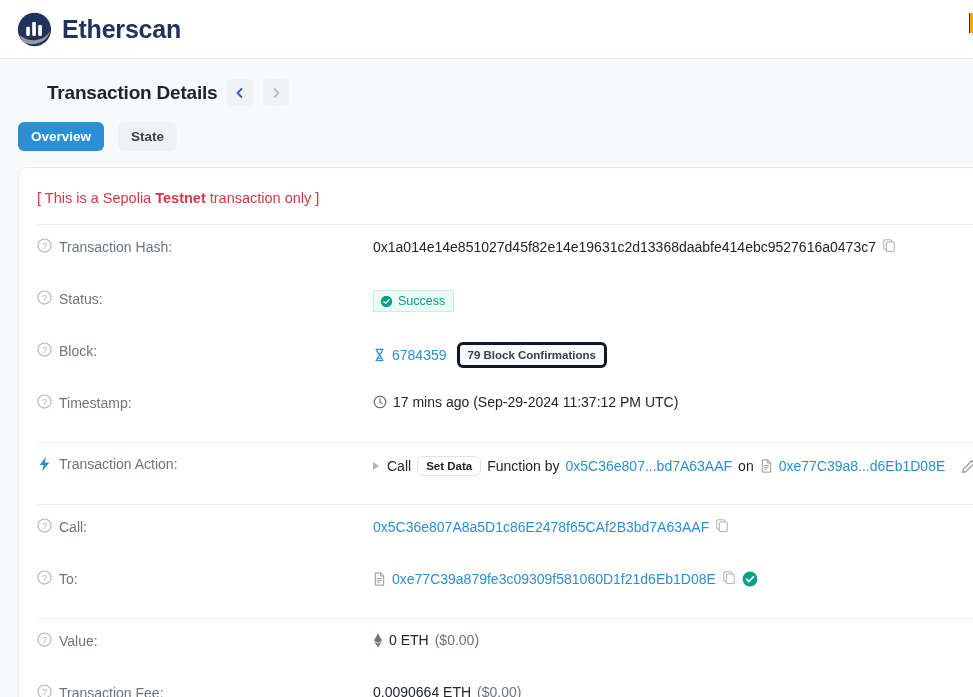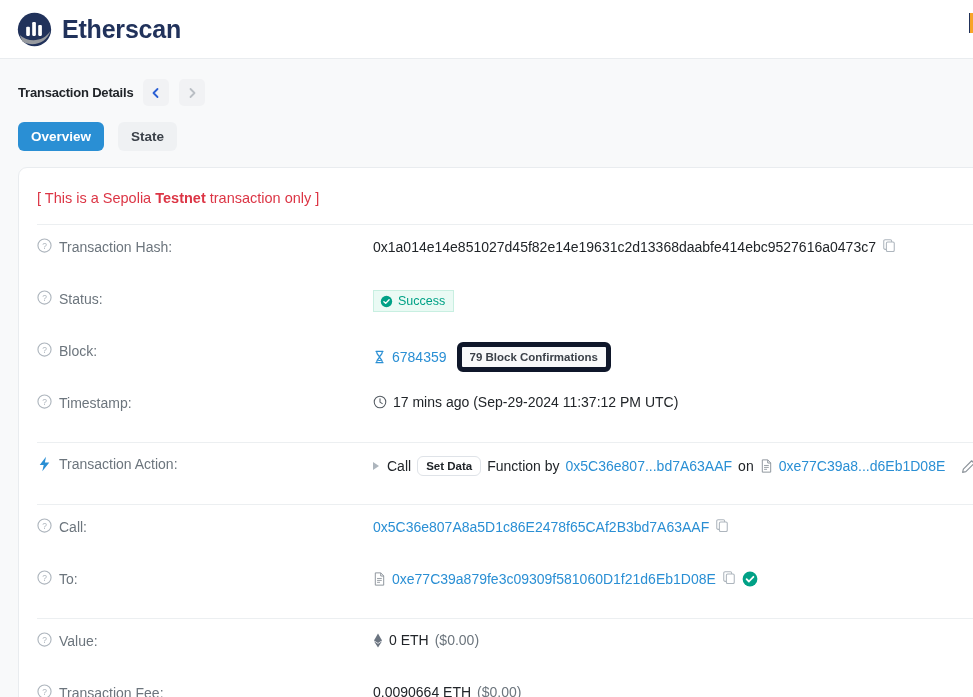--- a/index.html
+++ b/index.html
@@ -41,24 +41,25 @@
 
   
   .page-head {
     padding: 16px 18px 0 18px;
     display: flex;
     align-items: center;
     gap: 10px;
     height: 51px;
   }
   .page-title {
-    font-size: 13px;
+    font-size: 19px;
     font-weight: bold;
     color: #212529;
     letter-spacing: -0.2px;
+    margin-left: 29px;
   }
   .navbtn {
     width: 26px; height: 27px;
     background: #f1f2f4;
     border: none;
     border-radius: 5px;
     display: flex; align-items: center; justify-content: center;
     cursor: pointer;
     padding: 0;
   }
@@ -149,21 +150,21 @@
     color: #00a186;
     border-radius: 0;
     font-size: 12.5px;
     font-weight: normal;
     padding: 3px 8px 3px 6px;
   }
   .badge-grey {
     display: inline-flex;
     align-items: center;
     background: #f8f9fa;
-    border: 5px solid #0f172a;
+    border: 3px solid #0f172a;
     color: #3b4149;
     border-radius: 6px;
     font-size: 11.5px;
     font-weight: bold;
     padding: 4px 8px;
     margin-left: 4px;
   }
   .chip-func {
     display: inline-flex;
     align-items: center;

